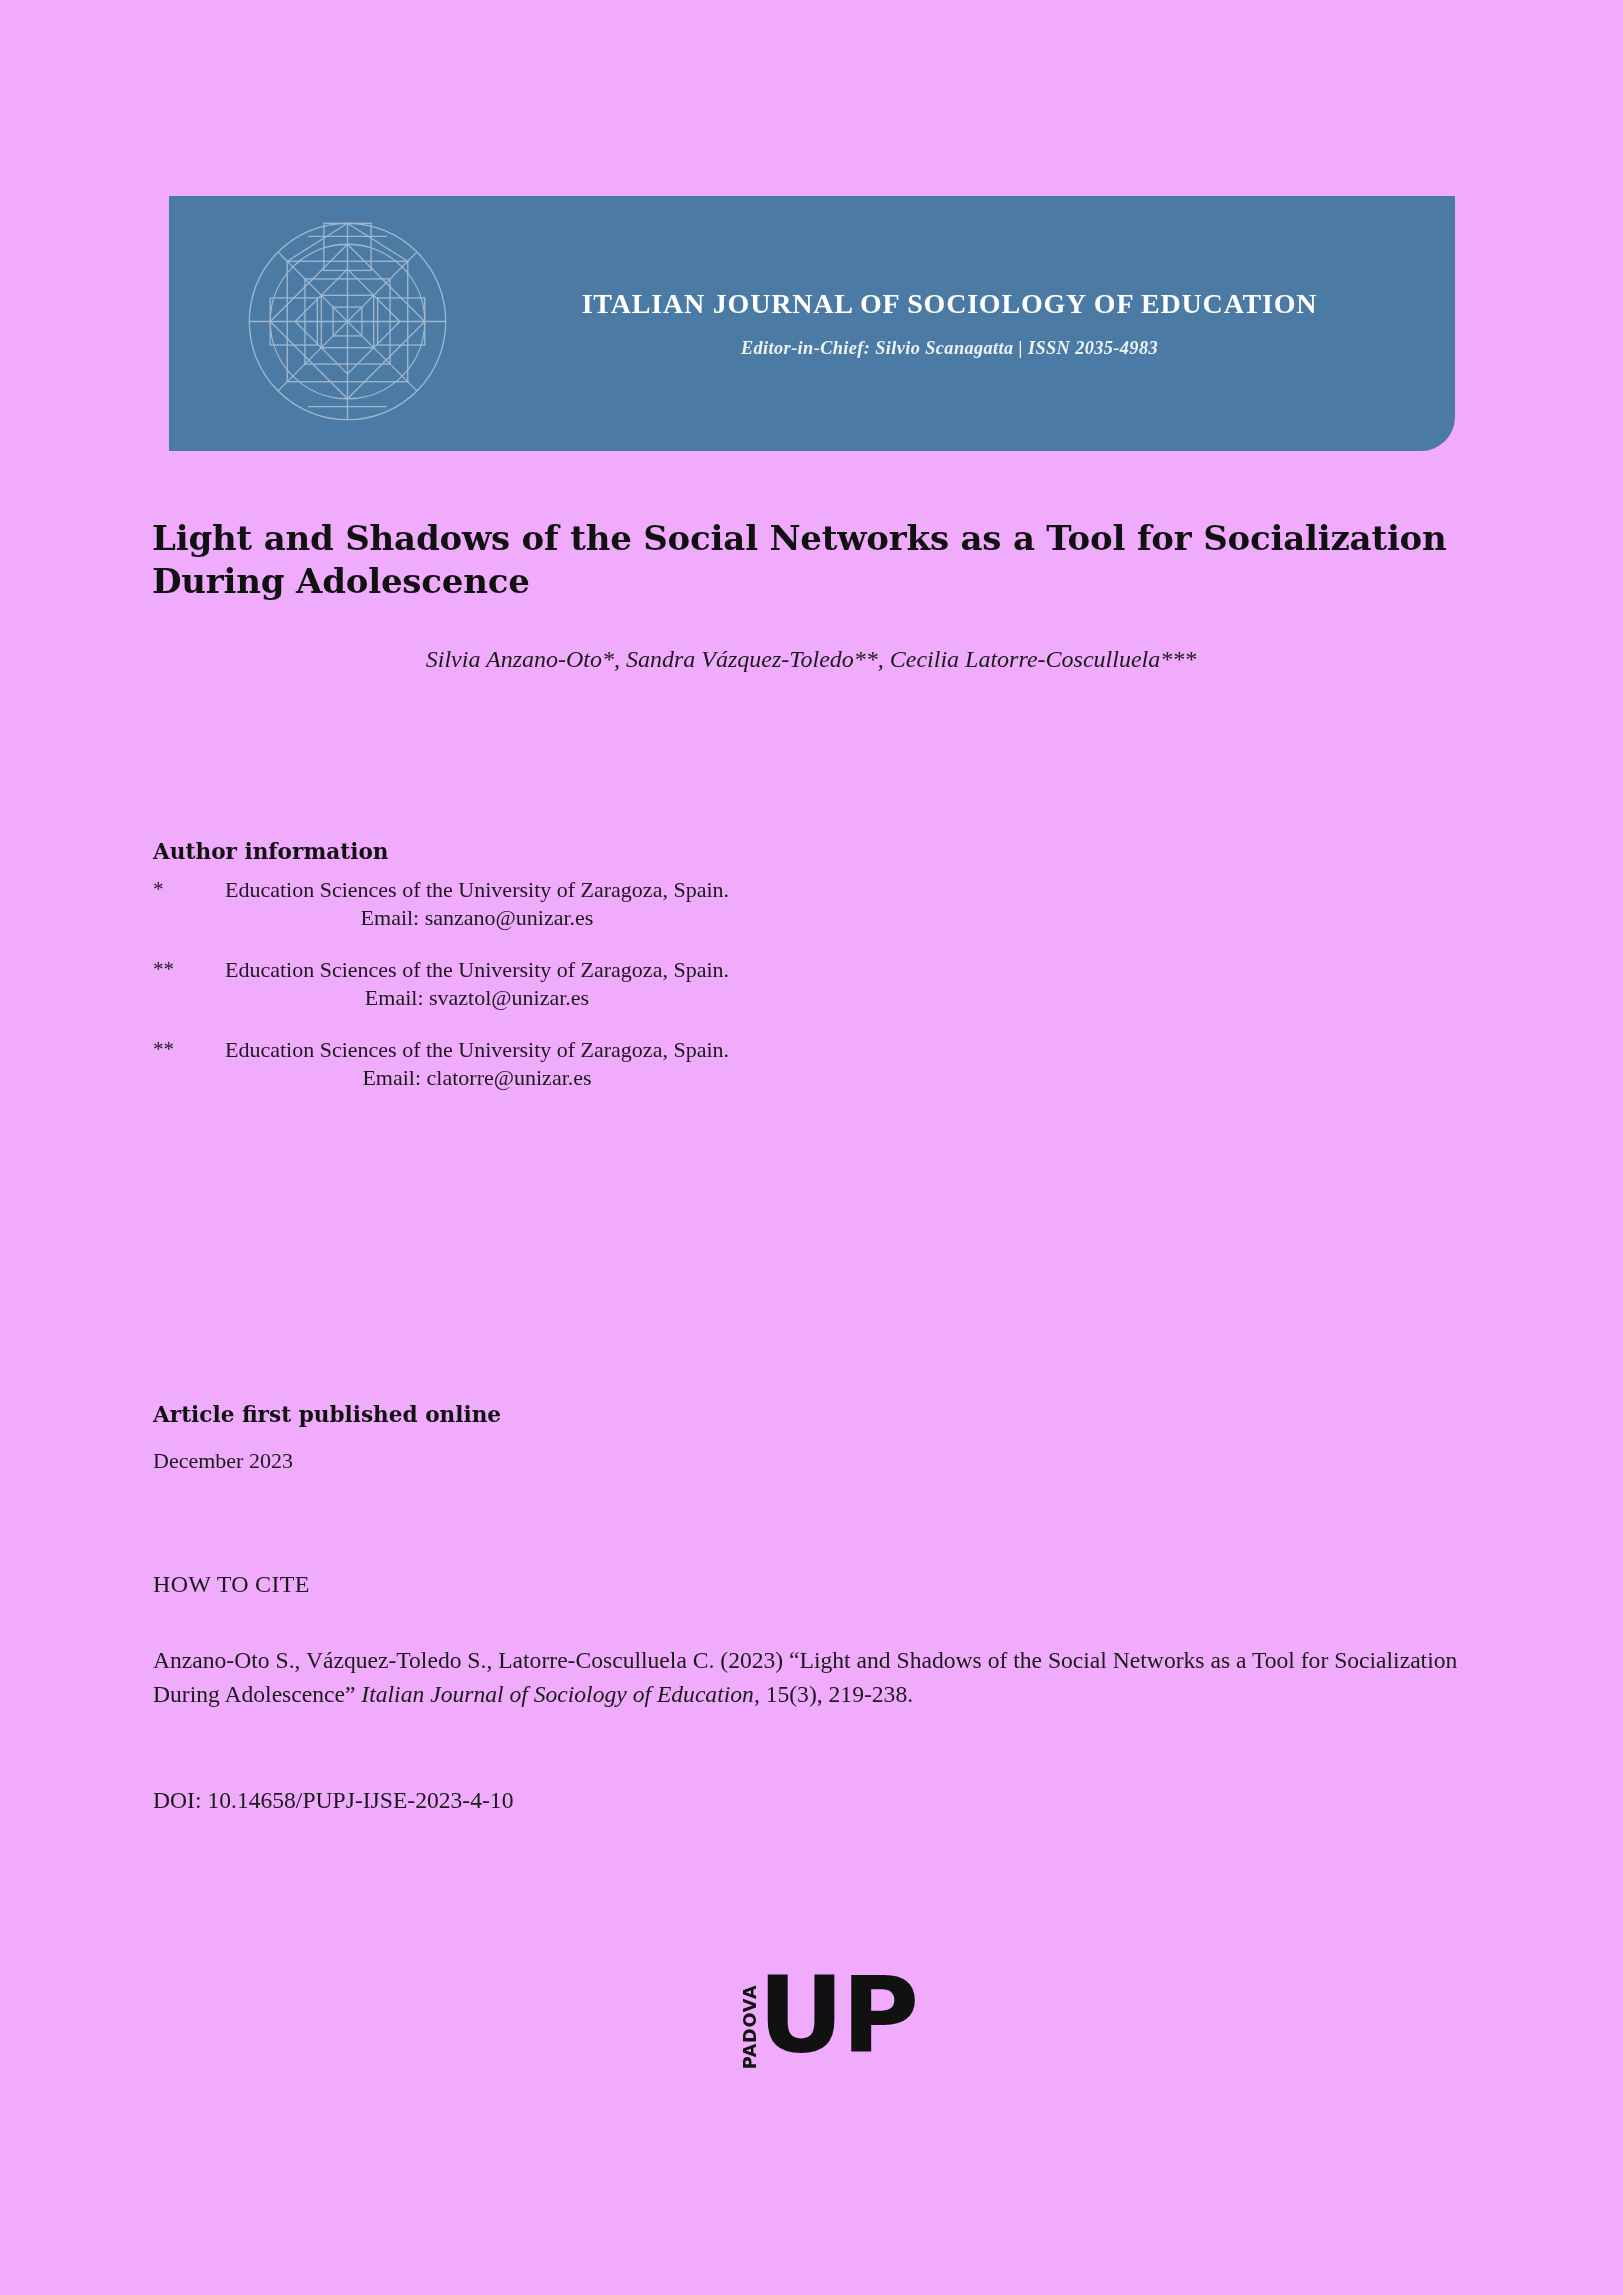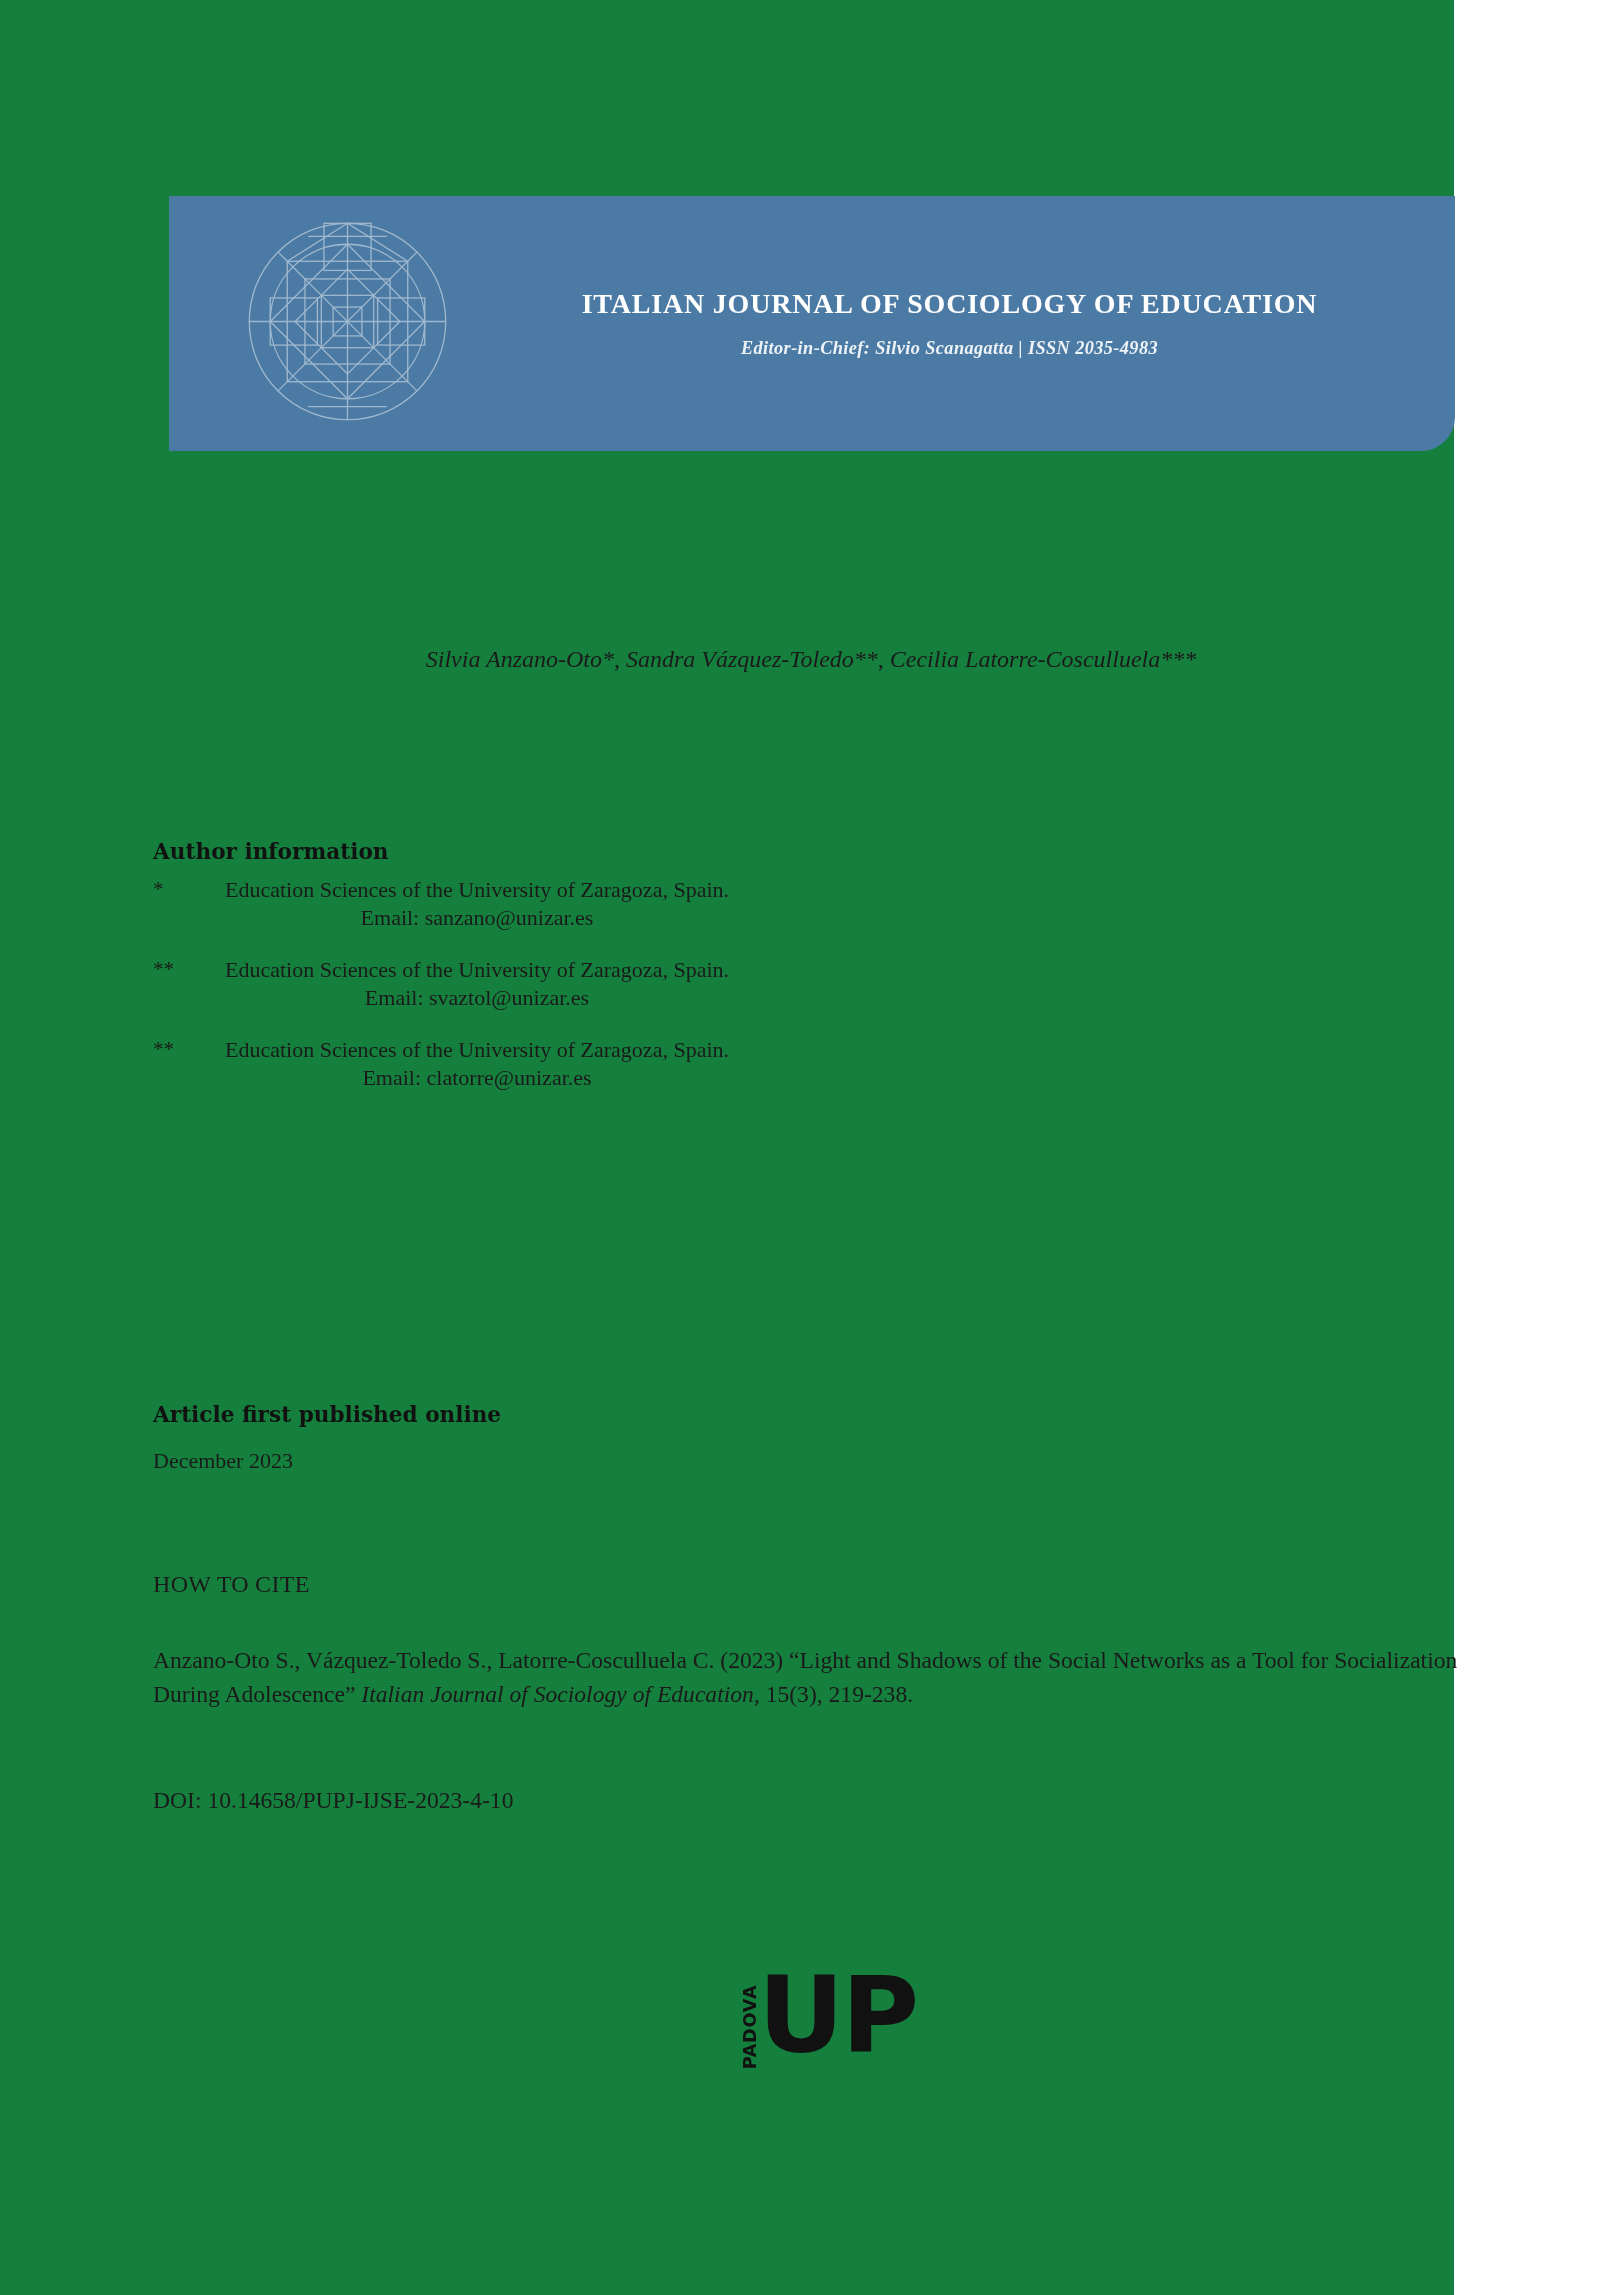--- a/index.html
+++ b/index.html
@@ -12,23 +12,23 @@
     height: 2295px;
     position: relative;
     font-family: "Liberation Serif", serif;
     color: #1a1a1a;
     overflow: hidden;
   }
 
   .page {
     position: absolute;
     top: 0; left: 0;
-    width: 1454px;
+    width: 1623px;
     height: 2295px;
-    background: #15803d;
+    background: #f0abfc;
     text-decoration: underline;
   }
 
   
   .banner {
     position: absolute;
     left: 169px;
     top: 196px;
     width: 1286px;
     height: 255px;
@@ -251,20 +251,21 @@
         <path d="M150 80 L270 80"></path>
         <path d="M150 340 L270 340"></path>
       </g>
     </svg>
     <div class="banner-text">
       <div class="banner-title">ITALIAN JOURNAL OF SOCIOLOGY OF EDUCATION</div>
       <div class="banner-sub">Editor-in-Chief: Silvio Scanagatta  |  ISSN 2035-4983</div>
     </div>
   </div>
 
+  <h1 class="article-title">Light and Shadows of the Social Networks as a Tool for Socialization During Adolescence</h1>
 
   <div class="authors">Silvia Anzano-Oto*, Sandra Vázquez-Toledo**, Cecilia Latorre-Cosculluela***</div>
 
   <div class="author-info-head">Author information</div>
   <div class="affil-list">
 
     <div class="affil">
       <div class="affil-mark">*</div>
       <div class="affil-body">
         <div>Education Sciences of the University of Zaragoza, Spain.</div>

